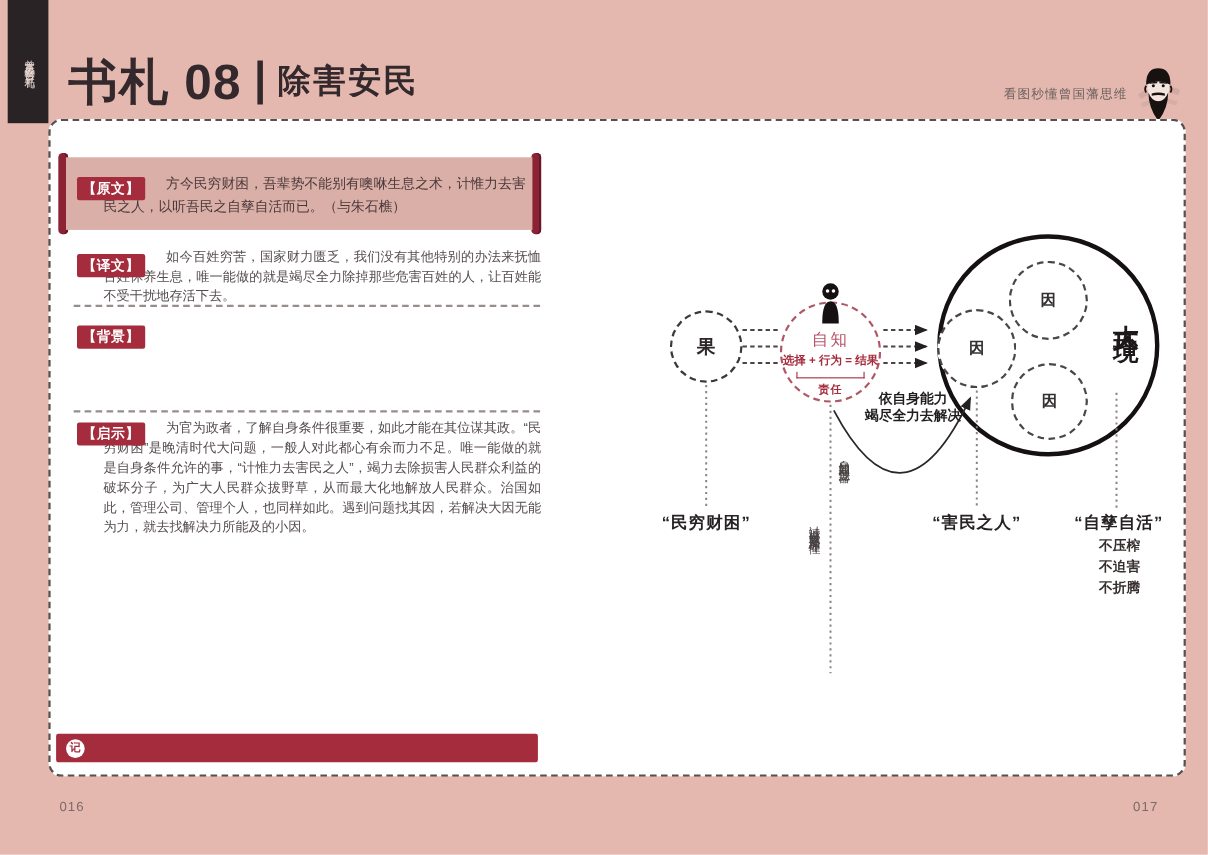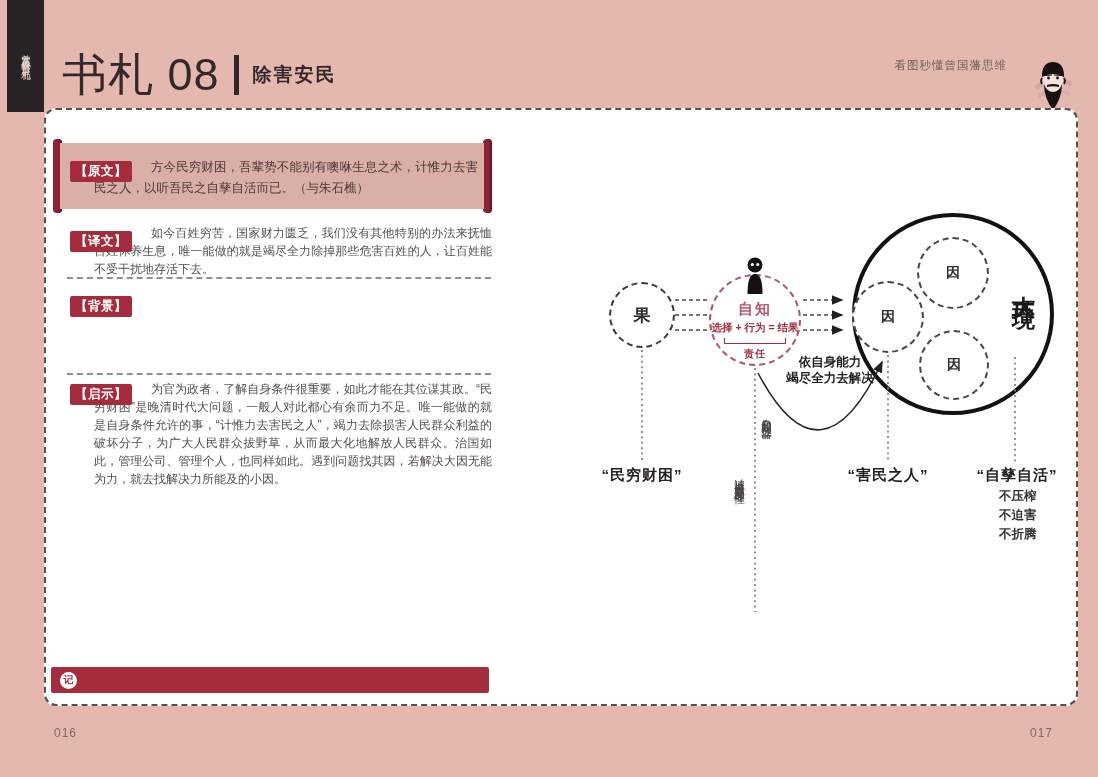--- a/index.html
+++ b/index.html
@@ -11,24 +11,24 @@
   }
   
   .spine{
     position:absolute;left:7px;top:0;width:37px;height:112px;
     background:#2a2326;display:flex;align-items:center;justify-content:center;
   }
   .spine-text{
     writing-mode:vertical-rl;color:#ead9d3;font-size:9.5px;letter-spacing:1.5px;
   }
   .title-block{position:absolute;left:62px;top:52px;display:flex;align-items:center;}
-  .title-main{font-size:45px;font-weight:400;color:#33282b;letter-spacing:1px;line-height:1;}
+  .title-main{font-size:45px;font-weight:700;color:#33282b;letter-spacing:1px;line-height:1;}
   .title-divider{width:5px;height:40px;background:#33282b;margin:0 14px;}
-  .title-sub{font-size:19px;font-weight:800;color:#33282b;letter-spacing:2px;line-height:1;}
-  .tagline-block{position:absolute;top:58px;right:24px;display:flex;align-items:flex-start;gap:25px;height:54px;}
+  .title-sub{font-size:30px;font-weight:800;color:#33282b;letter-spacing:2px;line-height:1;}
+  .tagline-block{position:absolute;top:58px;right:24px;display:flex;align-items:center;gap:7px;height:54px;}
   .tagline{font-size:11.5px;color:#6e625f;letter-spacing:1px;}
   .pagenum{position:absolute;top:726px;font-size:12px;color:#7c6a66;letter-spacing:1px;text-align:right;}
   #pagenum-left{left:54px;}
   #pagenum-right{left:1030px;}
 
   
   .panel{
     position:absolute;left:44px;top:108px;width:1034px;height:598px;
     background:#ffffff;border:2px dashed #57504f;border-radius:12px;box-sizing:border-box;
   }
@@ -66,21 +66,21 @@
     font-size:10px;font-weight:800;display:flex;align-items:center;justify-content:center;flex:0 0 17px;
   }
   .summary-text{color:#fff;font-size:13px;font-weight:700;letter-spacing:.5px;white-space:nowrap;}
 
   
   .circle{position:absolute;border-radius:50%;display:flex;align-items:center;justify-content:center;}
   #c-result{left:563px;top:172px;width:66px;height:66px;border:2px dashed #3c3738;
     font-size:17px;font-weight:700;color:#2c2728;z-index:2;}
   #c-self{left:663px;top:164px;width:92px;height:92px;border:2px dashed #ad5664;
     flex-direction:column;padding-top:20px;z-index:2;background:#fff;}
-  .self-title{font-size:15px;font-weight:700;color:#b8566b;letter-spacing:2px;}
+  .self-title{font-size:15px;font-weight:400;color:#b8566b;letter-spacing:2px;}
   .self-formula{font-size:10.5px;font-weight:800;color:#a42c3c;margin-top:2px;white-space:nowrap;}
   .self-brace{width:62px;height:6px;border-left:1.5px solid #a42c3c;border-right:1.5px solid #a42c3c;
     border-bottom:1.5px solid #a42c3c;margin-top:3px;}
   .self-duty{font-size:10px;font-weight:700;color:#a42c3c;margin-top:3px;letter-spacing:1px;}
   #c-big{left:806px;top:103px;width:202px;height:202px;border:4px solid #151112;z-index:1;background:#fff;}
   .env-label{position:absolute;right:15px;top:60px;writing-mode:vertical-rl;
     font-size:23px;font-weight:800;color:#1d191a;letter-spacing:5px;line-height:1;}
   .cause{border:2px dashed #4a4546;font-size:14px;font-weight:600;color:#343031;z-index:2;}
   #c-cause-left{left:806px;top:171px;width:72px;height:72px;background:#fff;}
   #c-cause-top{left:871px;top:127px;width:72px;height:72px;}

